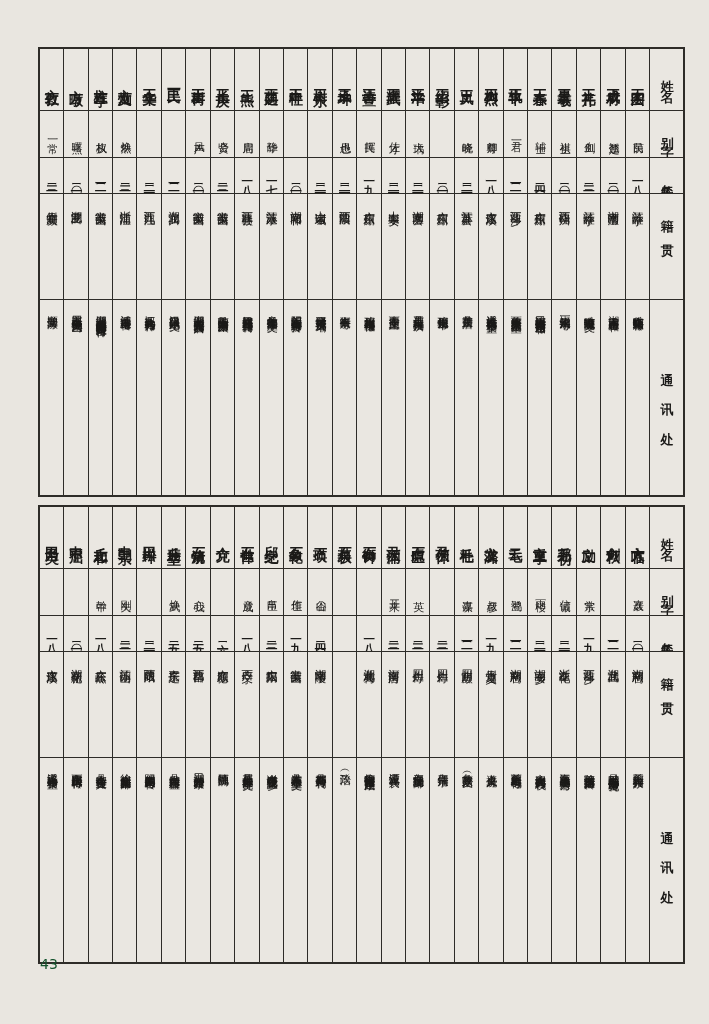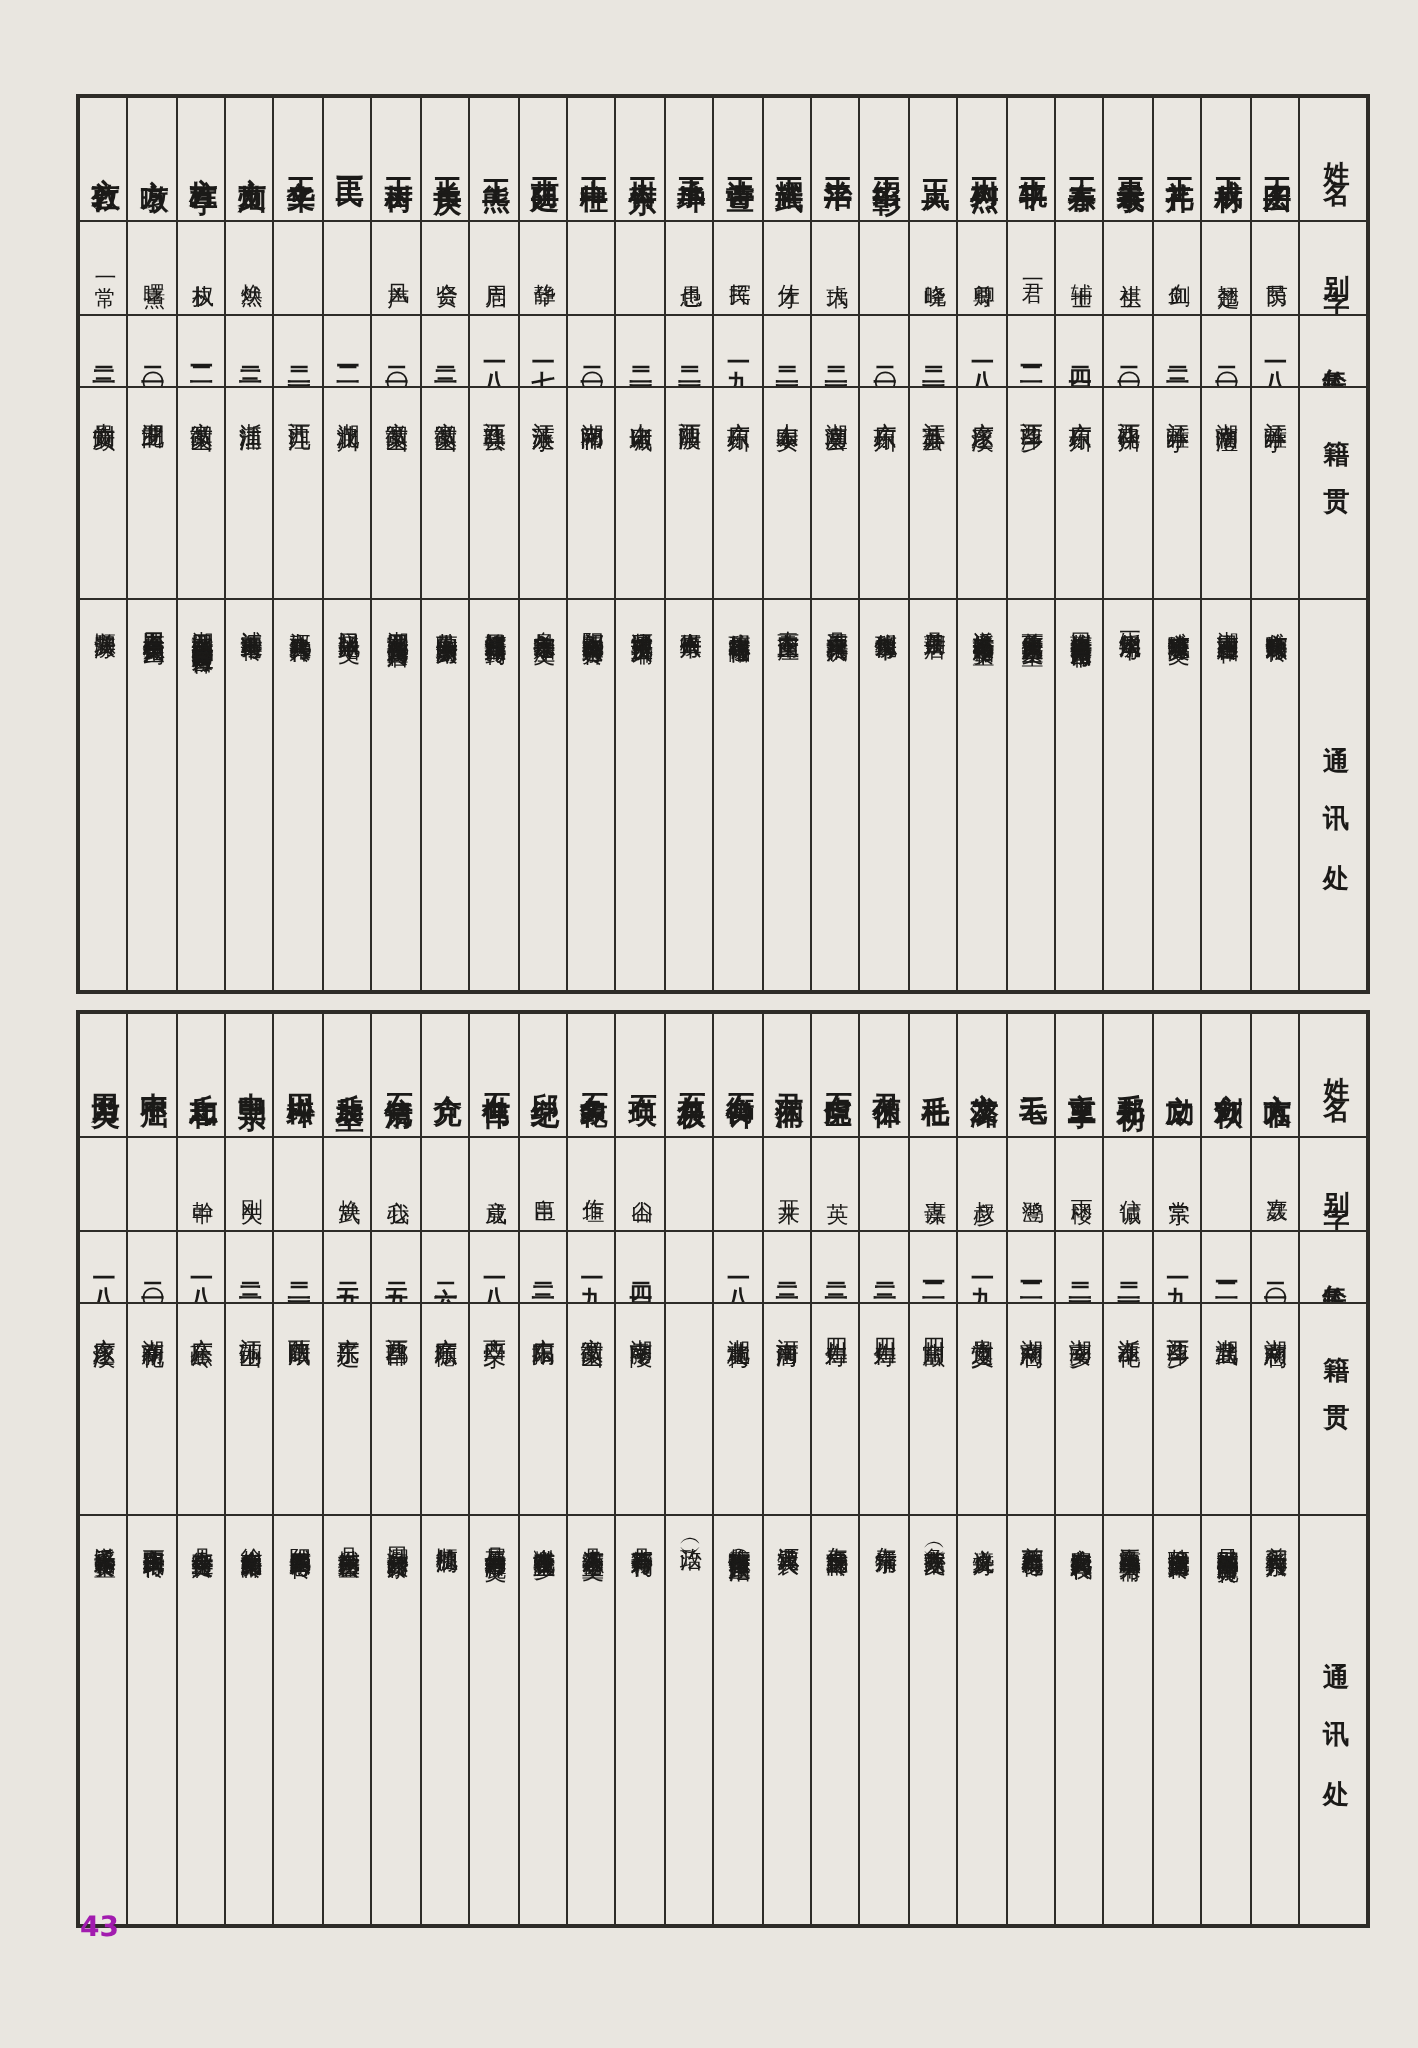--- a/index.html
+++ b/index.html
@@ -29,21 +29,21 @@
   .zi     { height:47px;  font-size:11px; justify-content:center; }
   .age    { height:36px;  font-size:11.5px; font-weight:600; justify-content:center; letter-spacing:2px; }
   .origin { height:106px; font-size:11.5px; padding-top:8px; }
   .addr   { flex:1 1 auto; border-bottom:none; font-size:11px; padding-top:7px; letter-spacing:.5px; line-height:1.08; }
   .header-col .cell { font-weight:700; font-size:13px; }
   .header-col .name   { letter-spacing:10px; }
   .header-col .zi     { letter-spacing:7px; }
   .header-col .age    { letter-spacing:2px; font-size:12px; }
   .header-col .origin { justify-content:flex-start; padding-top:16px; letter-spacing:24px; }
   .header-col .addr   { justify-content:flex-start; padding-top:62px; letter-spacing:30px; }
-  .page-number { position:absolute; left:40px; top:956px; font-size:14px; color:#a21caf;font-weight:bold; }
+  .page-number { position:absolute; left:40px; top:956px; font-size:14px; color:#14532d; }
 </style>
 </head>
 <body>
 
 <div class="page">
   <div class="tables">
 
     <div class="half-table" id="top-half">
       <div class="col header-col">
         <div class="cell name">姓名</div>

